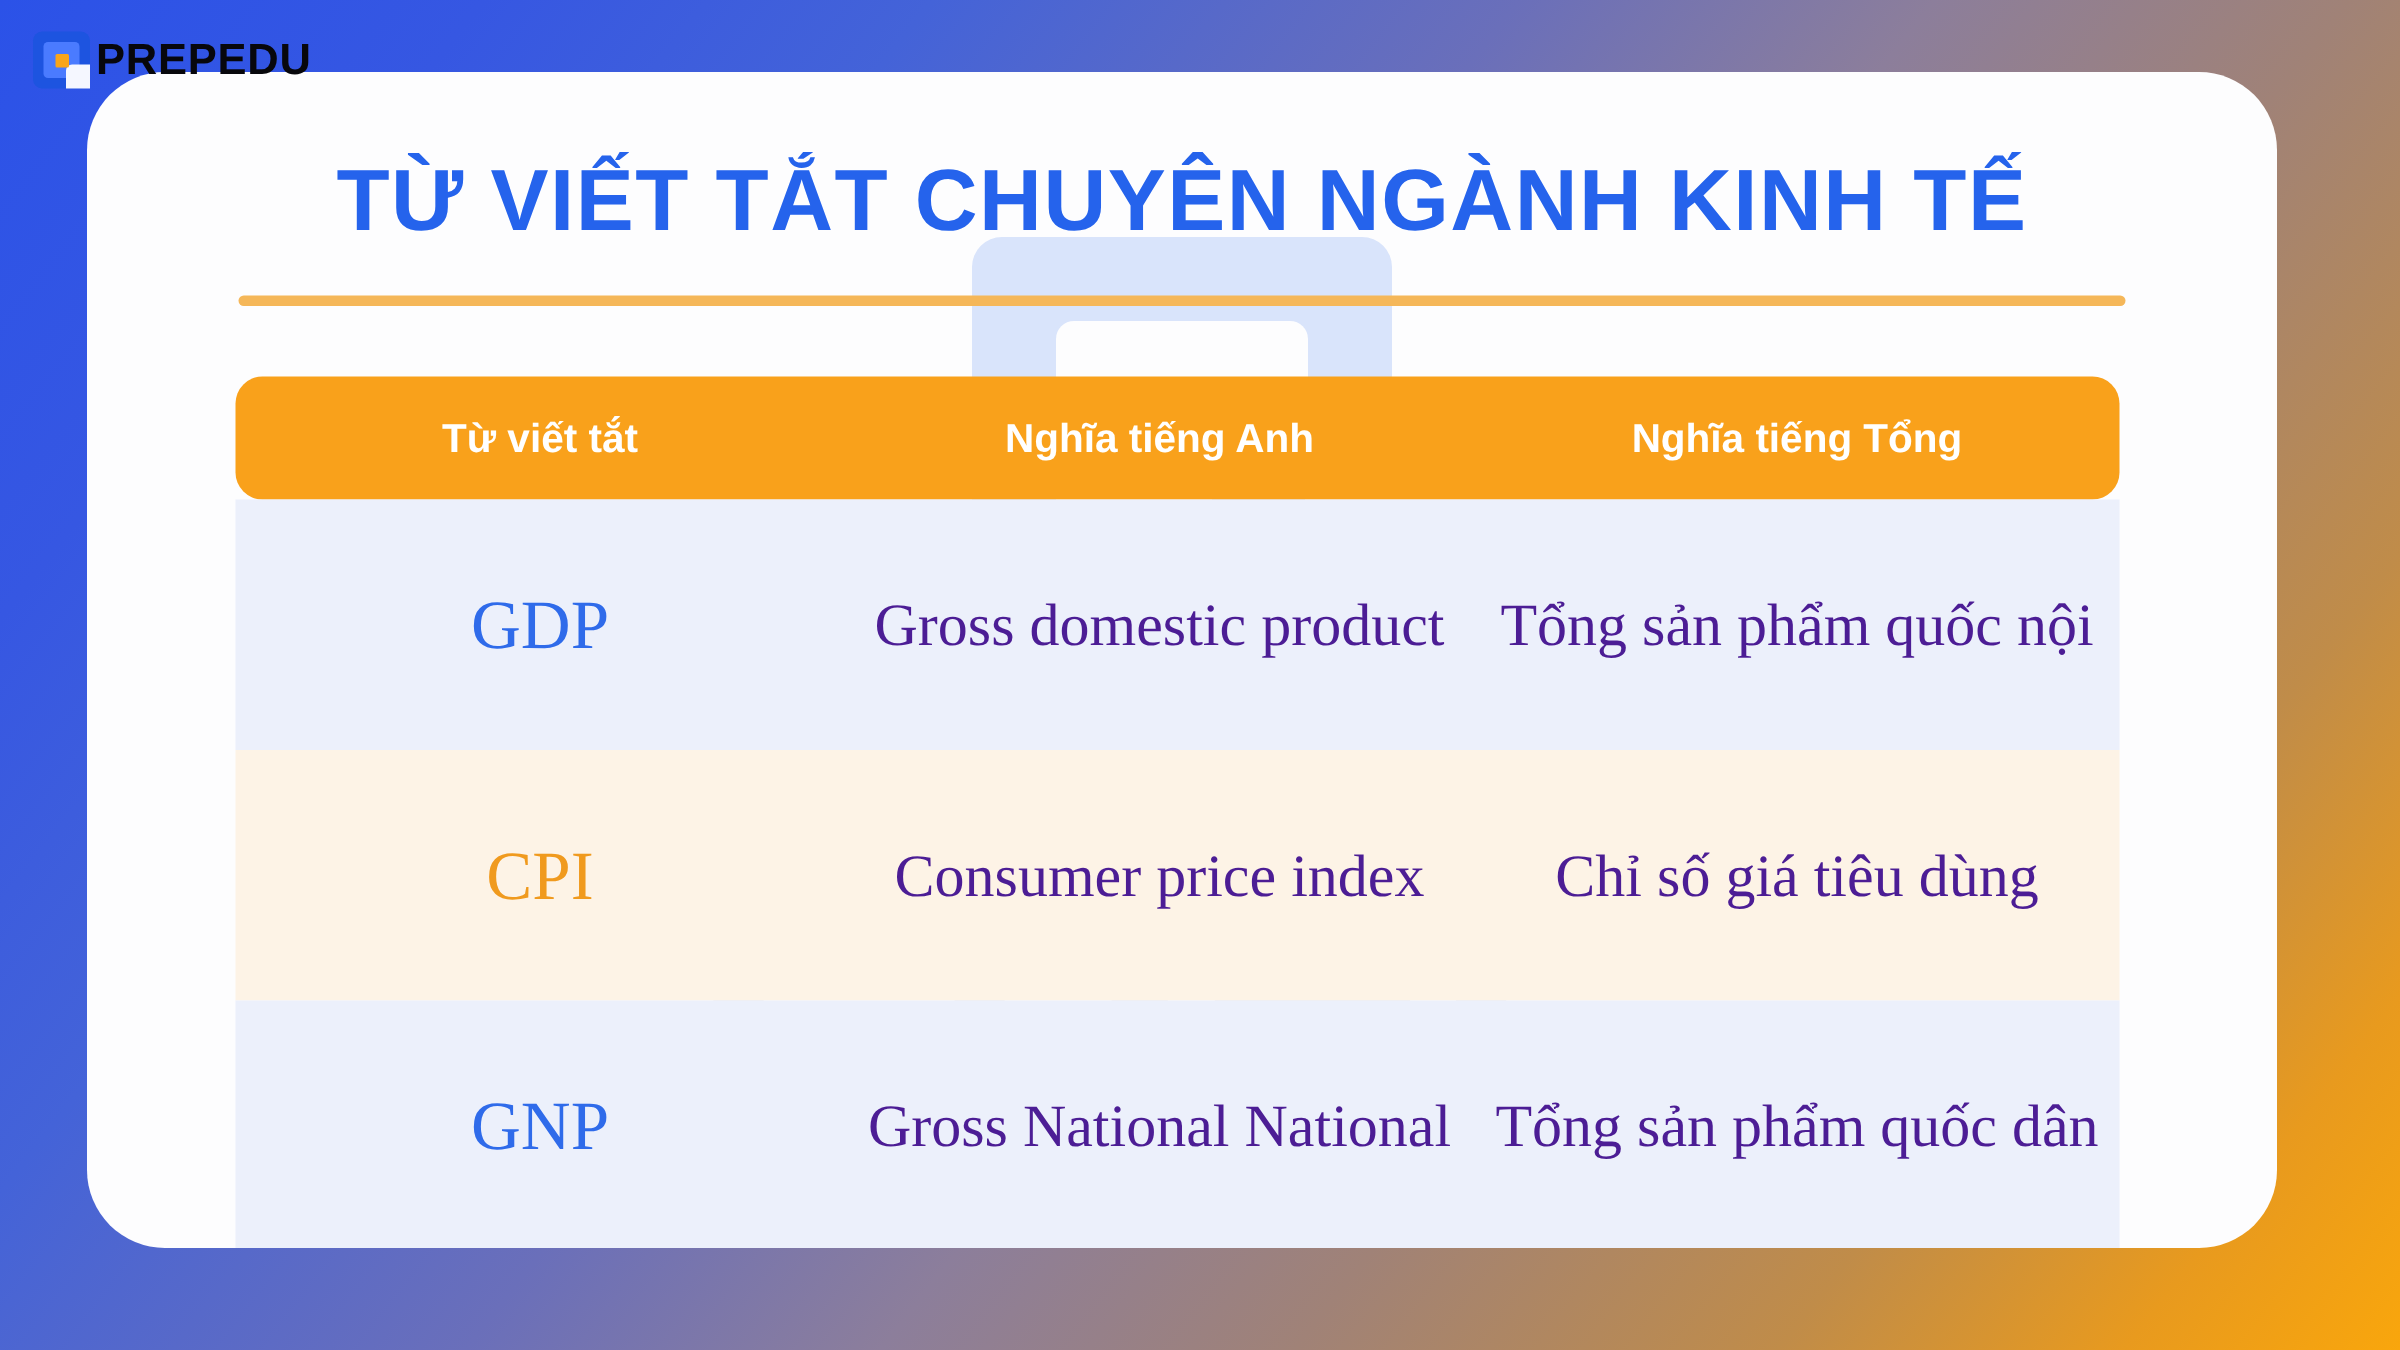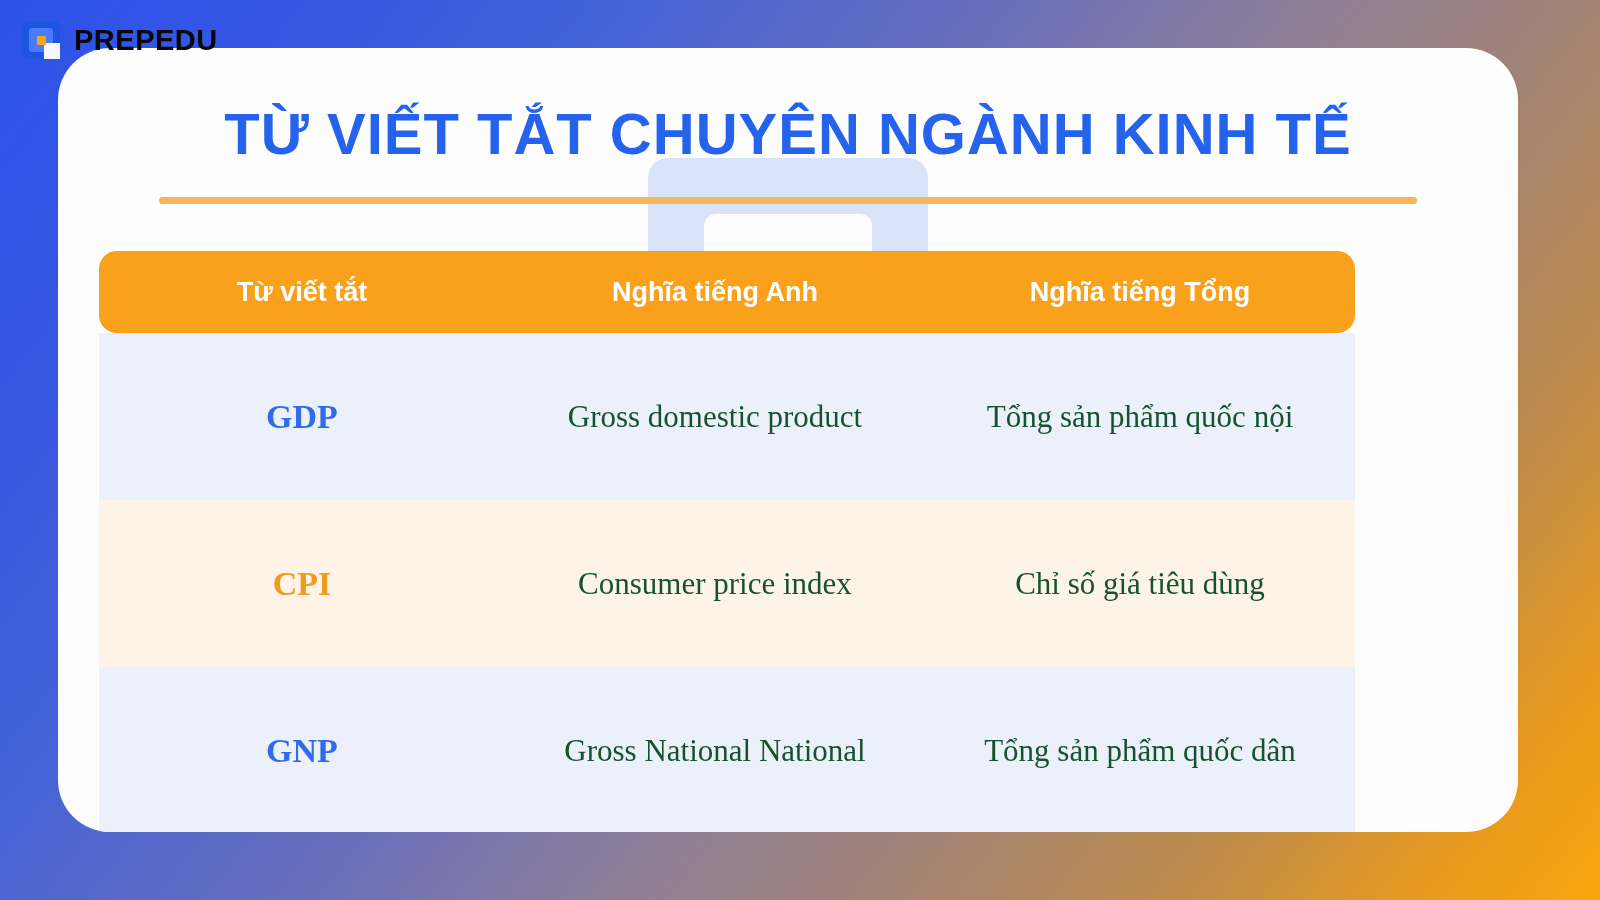--- a/index.html
+++ b/index.html
@@ -20,21 +20,21 @@
         #c08c49 82%,
         #e89a1e 92%,
         #f9a60c 100%);
     position:relative;
   }
 
   
   .brand {
     position:absolute;
     top:21px; left:22px;
-    display:flex; align-items:center; gap:14px;
+    display:flex; align-items:center; gap:4px;
     z-index:40;
   }
   .brand-mark {
     width:38px; height:38px;
     position:relative;
     flex:none;
   }
   .brand-mark .outer {
     position:absolute; inset:0;
     background:#1d54e0;
@@ -137,21 +137,21 @@
     position:relative; z-index:5;
     margin:30px auto 0 auto;
     width:1258px; height:7px;
     background:#f5b759;
     border-radius:4px;
   }
 
   
   .table {
     position:relative; z-index:5;
-    margin:47px 0 0 41px;
+    margin:47px 0 0 99px;
     width:1256px;
   }
   .thead {
     display:flex;
     height:82px;
     background:#f9a11b;
     border-radius:18px;
     align-items:center;
   }
   .th {
@@ -169,26 +169,26 @@
     display:flex;
     align-items:center;
     height:167px;
   }
   .row.odd  { background:#ecf0fb; }
   .row.even { background:#fdf3e6; }
 
   .cell {
     text-align:center;
     font-family:"Liberation Serif", serif;
-    font-size:31px;
-    color:#14532d;
+    font-size:40px;
+    color:#4c1d95;
   }
   .cell.abbr {
-    font-weight:700;
-    font-size:34px;
+    font-weight:400;
+    font-size:46px;
   }
   .abbr-blue   { color:#2f6bea; }
   .abbr-orange { color:#f09a1e; }
 </style>
 </head>
 <body>
 
 <div class="brand">
   <div class="brand-mark">
     <div class="outer"></div>

